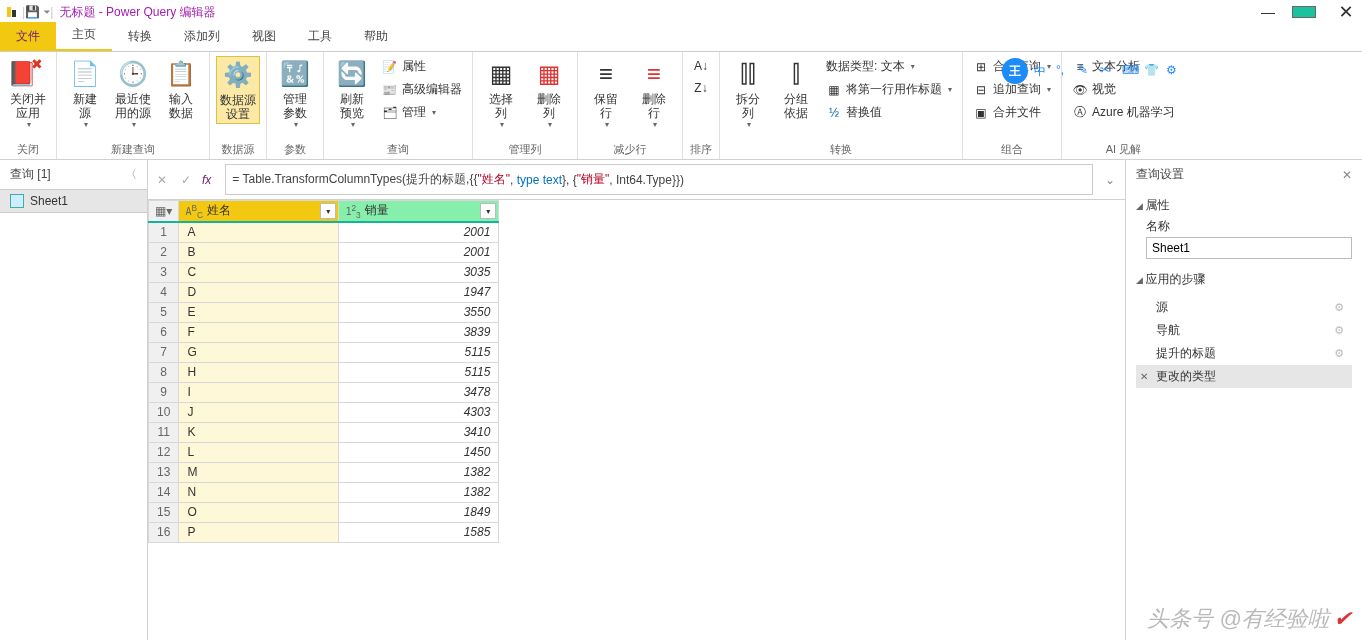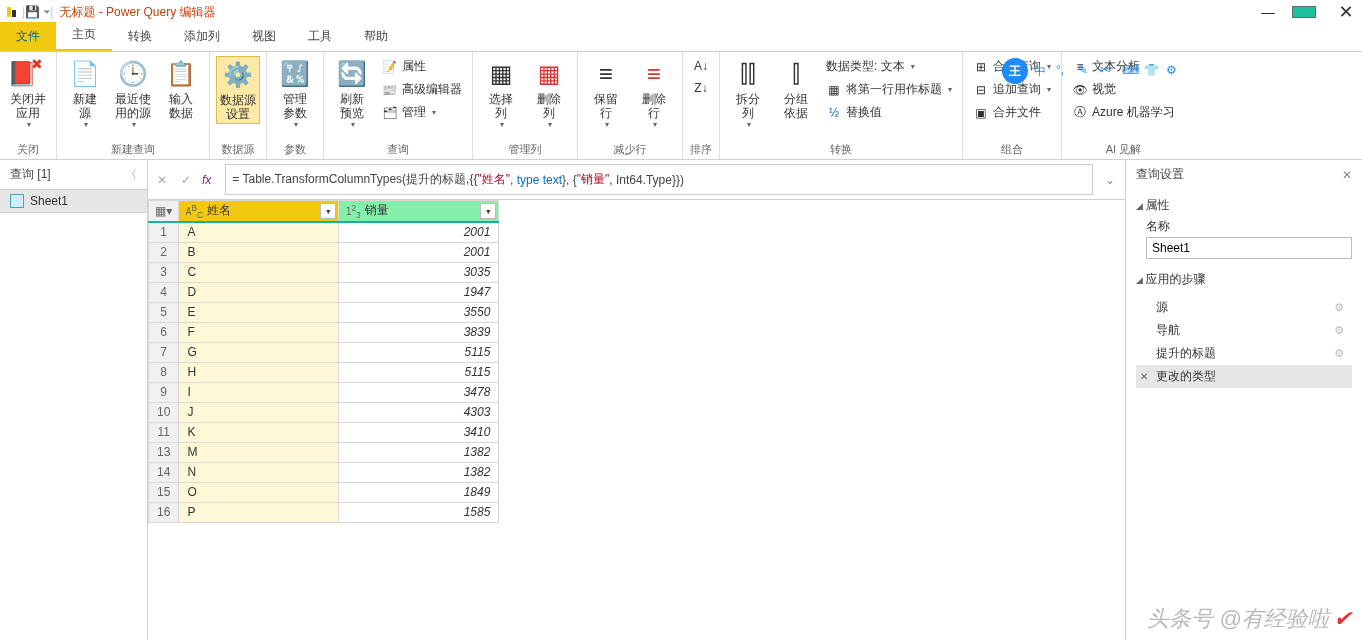--- a/index.html
+++ b/index.html
@@ -1,27 +1,27 @@
 <!DOCTYPE html>
 <html><head>
 <meta charset="utf-8">
 <style>
 * { margin: 0; padding: 0; box-sizing: border-box; font-family: "Microsoft YaHei", "Segoe UI", sans-serif; }
 body { width: 1362px; height: 640px; overflow: hidden; background: #fff; font-size: 12px; color: #333; }
 
 .titlebar { height: 24px; display: flex; align-items: center; padding: 0 4px; background: #fff; }
 .titlebar .ico { width: 16px; height: 16px; display: inline-flex; align-items: center; justify-content: center; margin-right: 2px; }
-.titlebar .title { margin-left: 6px; color: #c2410c; }
+.titlebar .title { margin-left: 6px; color: #a21caf; }
 .titlebar .winctrl { margin-left: auto; display: flex; align-items: center; gap: 12px; }
 .titlebar .winctrl span { width: 24px; text-align: center; font-size: 14px; color: #333; cursor: pointer; }
 .badge { width:48px; height:12px; background:#1cc1a0; border:1px solid #666; position:relative; margin-right:6px;}
 
 .tabs { display: flex; align-items: flex-end; height: 28px; border-bottom: 1px solid #ccc; background: #fff;}
 .tab { padding: 6px 16px; color: #444; cursor: pointer; }
-.tab.file { background: #f2c811; color: #0369a1; font-weight: 500; }
+.tab.file { background: #f2c811; color: #701a75; font-weight: 500; }
 .tab.active { border-bottom: 2px solid #f2c811; }
 
 .ribbon { display: flex; background: #fff; border-bottom: 1px solid #d0d0d0; height: 108px; }
 .rgroup { display: flex; flex-direction: column; border-right: 1px solid #e0e0e0; padding: 4px 6px 2px; }
 .rgroup .gbody { display: flex; align-items: flex-start; flex: 1; gap: 4px; }
 .rgroup .glabel { text-align: center; color: #666; font-size: 11px; padding-top: 4px; }
 .rbtn-lg { display: flex; flex-direction: column; align-items: center; justify-content: flex-start; width: 44px; padding: 2px; cursor: pointer; }
 .rbtn-lg .ico { width: 32px; height: 32px; display: flex; align-items: center; justify-content: center; font-size: 24px; margin-bottom: 2px;}
 .rbtn-lg .lbl { text-align: center; line-height: 14px; font-size: 12px; color: #333; white-space: pre-line; }
 .rbtn-lg.sel { background: #fce9a5; border: 1px solid #e0c040; }
@@ -399,20 +399,25 @@
               <td class="rowhdr">10</td>
               <td class="txt sel">J</td>
               <td class="num">4303</td>
             </tr>
             <tr>
               <td class="rowhdr">11</td>
               <td class="txt sel">K</td>
               <td class="num">3410</td>
             </tr>
             <tr>
+              <td class="rowhdr">12</td>
+              <td class="txt sel">L</td>
+              <td class="num">1450</td>
+            </tr>
+            <tr>
               <td class="rowhdr">13</td>
               <td class="txt sel">M</td>
               <td class="num">1382</td>
             </tr>
             <tr>
               <td class="rowhdr">14</td>
               <td class="txt sel">N</td>
               <td class="num">1382</td>
             </tr>
             <tr>

